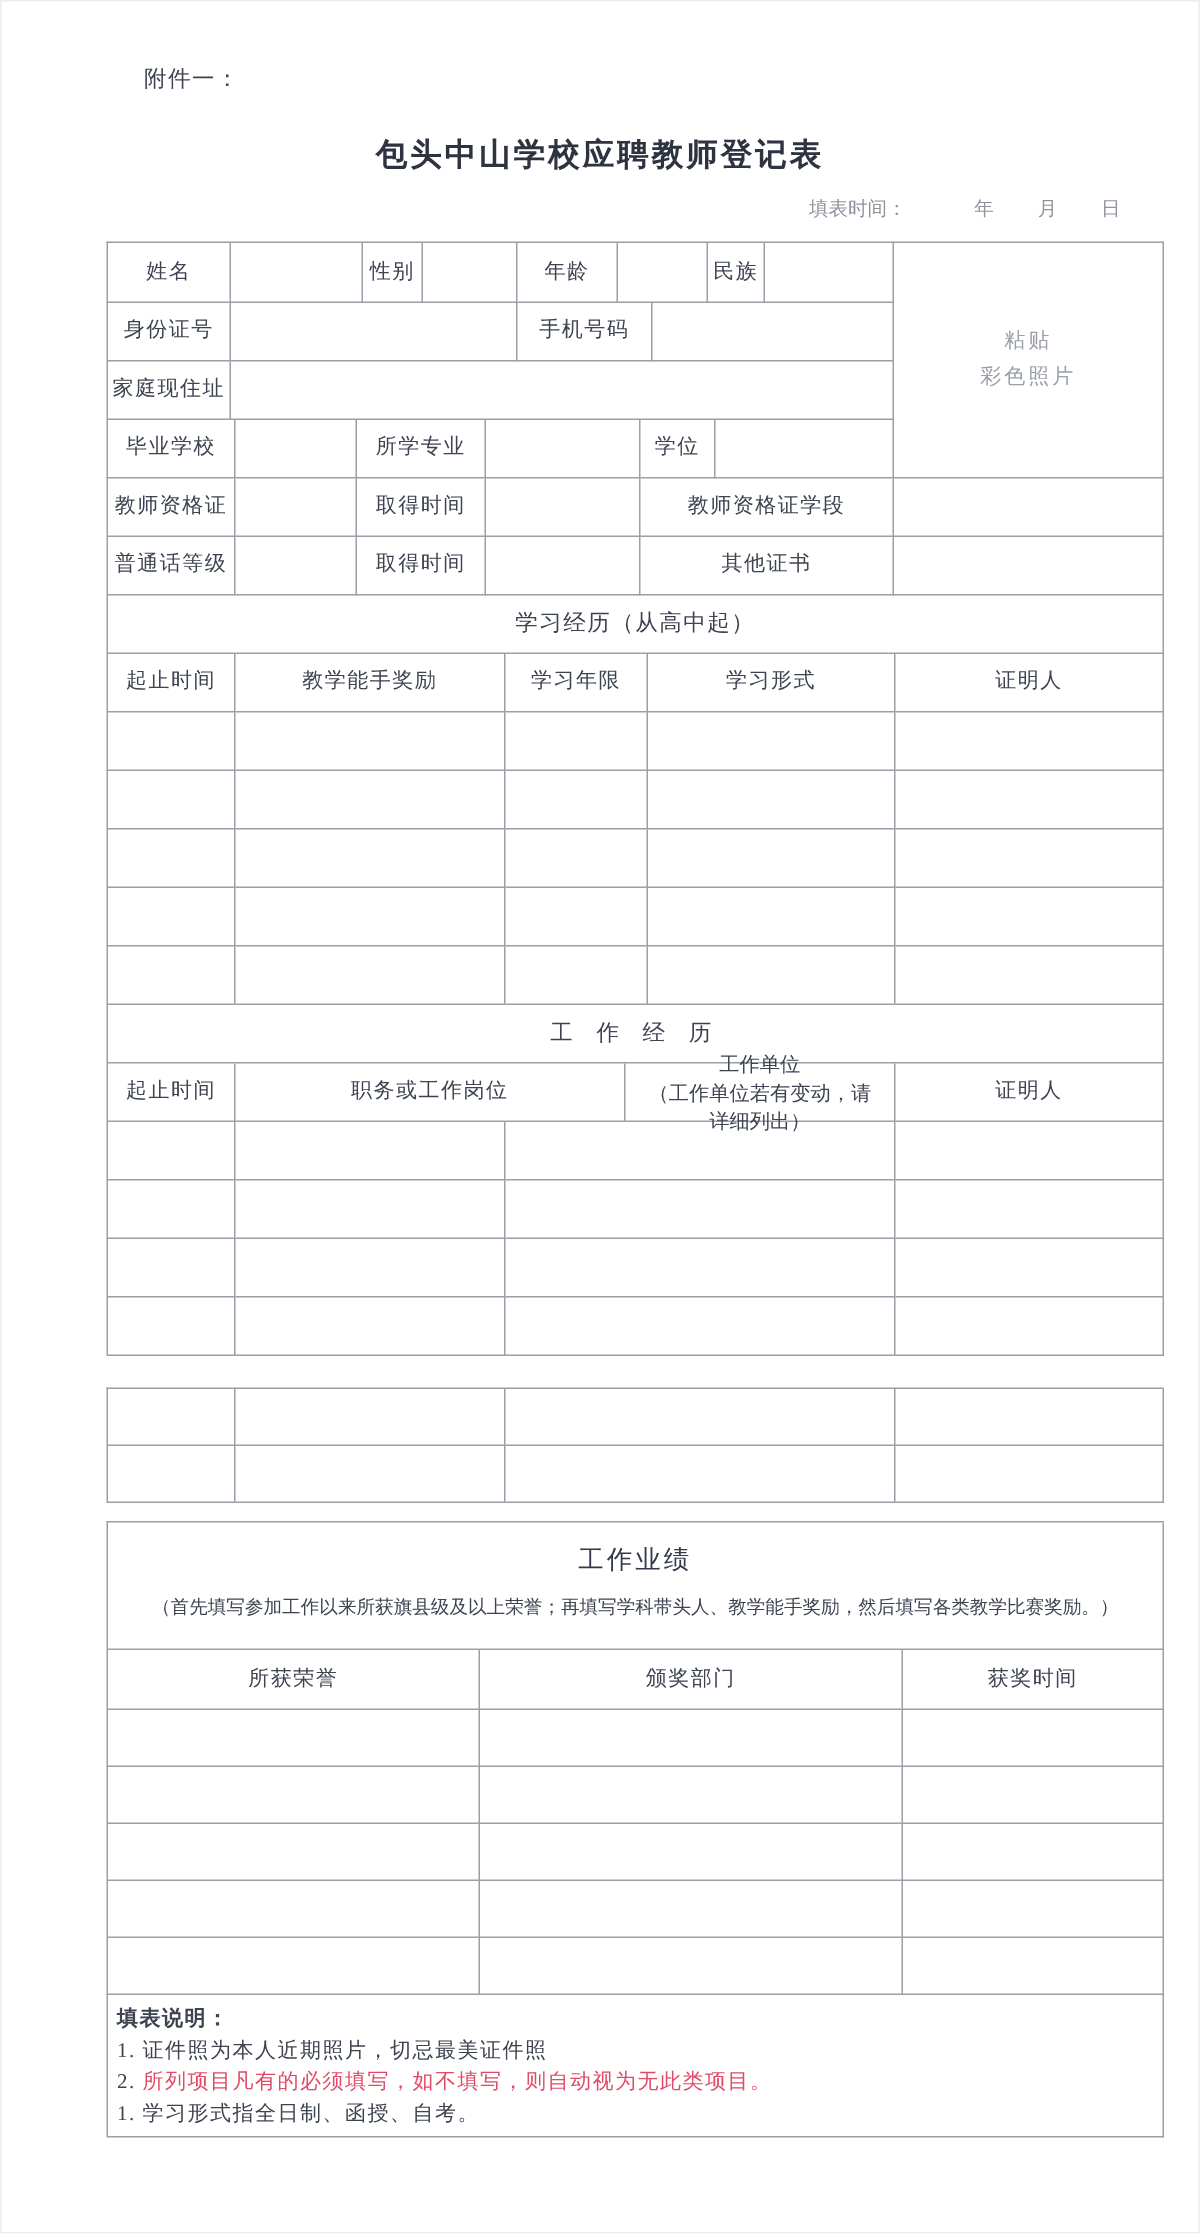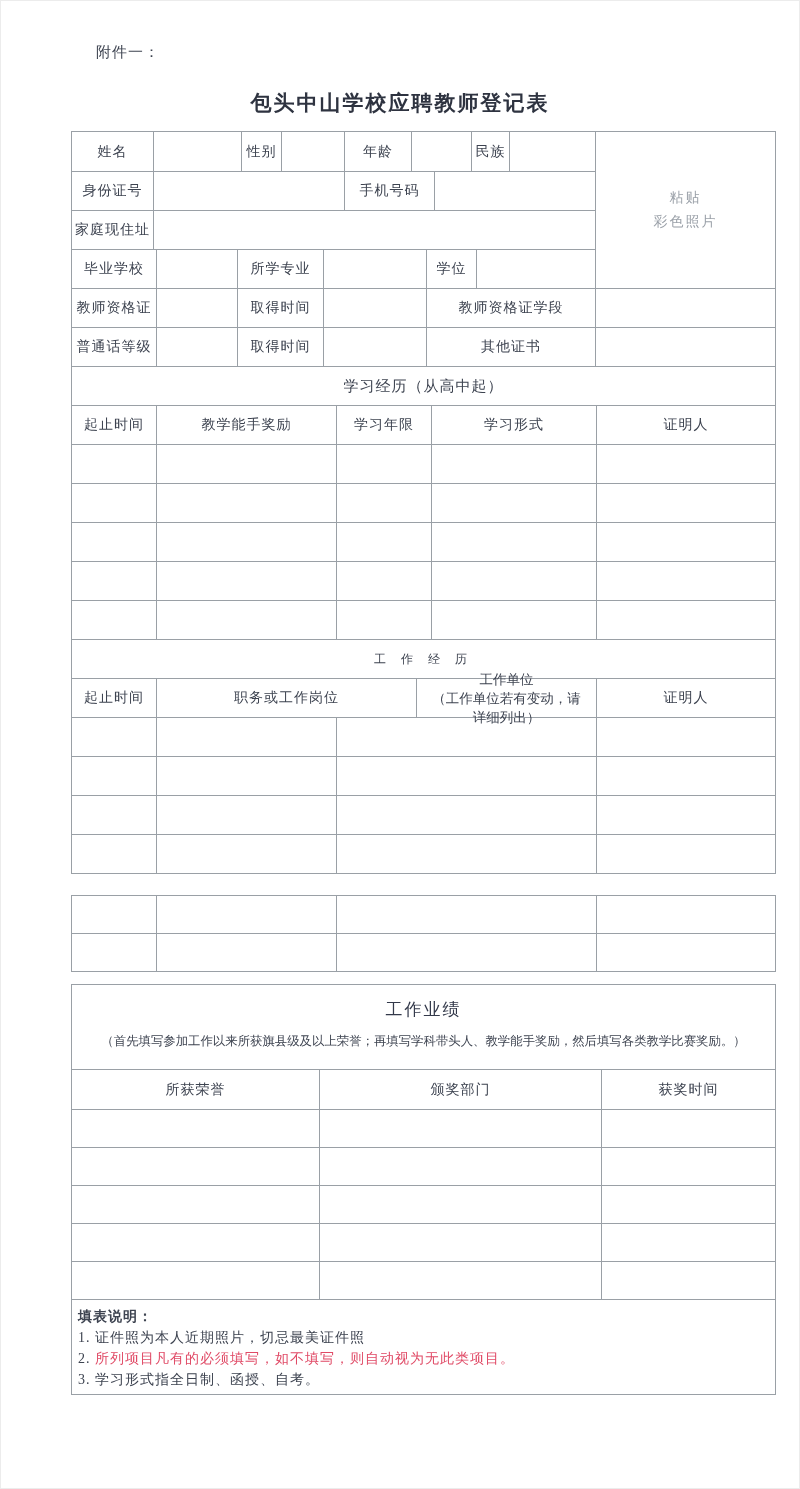--- a/index.html
+++ b/index.html
@@ -50,20 +50,26 @@
   .instructions .bold{font-weight:bold;}
   .red{color:#e04a66;}
 </style>
 </head>
 <body>
 
 <div class="page">
 
   <div class="attachment">附件一：</div>
   <div class="doc-title">包头中山学校应聘教师登记表</div>
+  <div class="fill-time">
+    <span>填表时间：</span>
+    <span class="sp">年</span>
+    <span class="sp2">月</span>
+    <span class="sp2">日</span>
+  </div>
 
   <div class="tbl t1" style="margin-top:13px;">
     <div class="t1top">
       <div class="t1left">
         <div class="row first">
           <div class="c" style="width:82px;">姓名</div>
           <div class="c" style="width:88px;"></div>
           <div class="c" style="width:40px;">性别</div>
           <div class="c" style="width:63px;"></div>
           <div class="c" style="width:67px;">年龄</div>
@@ -152,21 +158,21 @@
     </div>
     <div class="row r37">
       <div class="c" style="width:85px;"></div>
       <div class="c" style="width:180px;"></div>
       <div class="c" style="width:95px;"></div>
       <div class="c" style="width:165px;"></div>
       <div class="c" style="width:179px;"></div>
     </div>
 
     <div class="row head45">
-      <div class="c" style="width:704px;letter-spacing:6px;font-size:12px;">工 作 经 历</div>
+      <div class="c" style="width:704px;letter-spacing:6px;font-size:15px;">工 作 经 历</div>
     </div>
     <div class="row head69">
       <div class="c" style="width:85px;">起止时间</div>
       <div class="c" style="width:260px;">职务或工作岗位</div>
       <div class="c mlnote" style="width:180px;">
         <div>工作单位</div>
         <div>（工作单位若有变动，请</div>
         <div>详细列出）</div>
       </div>
       <div class="c" style="width:179px;">证明人</div>
@@ -249,18 +255,18 @@
     <div class="row r38">
       <div class="c" style="width:248px;"></div>
       <div class="c" style="width:282px;"></div>
       <div class="c" style="width:174px;"></div>
     </div>
     <div class="row">
       <div class="instructions" style="width:704px;">
         <div class="bold">填表说明：</div>
         <div>1. 证件照为本人近期照片，切忌最美证件照</div>
         <div><span>2. </span><span class="red">所列项目凡有的必须填写，如不填写，则自动视为无此类项目。</span></div>
-        <div>3. 学习形式指全日制、函授、自考。</div>
+        <div>1. 学习形式指全日制、函授、自考。</div>
       </div>
     </div>
   </div>
 
 </div>
 
 </body></html>

